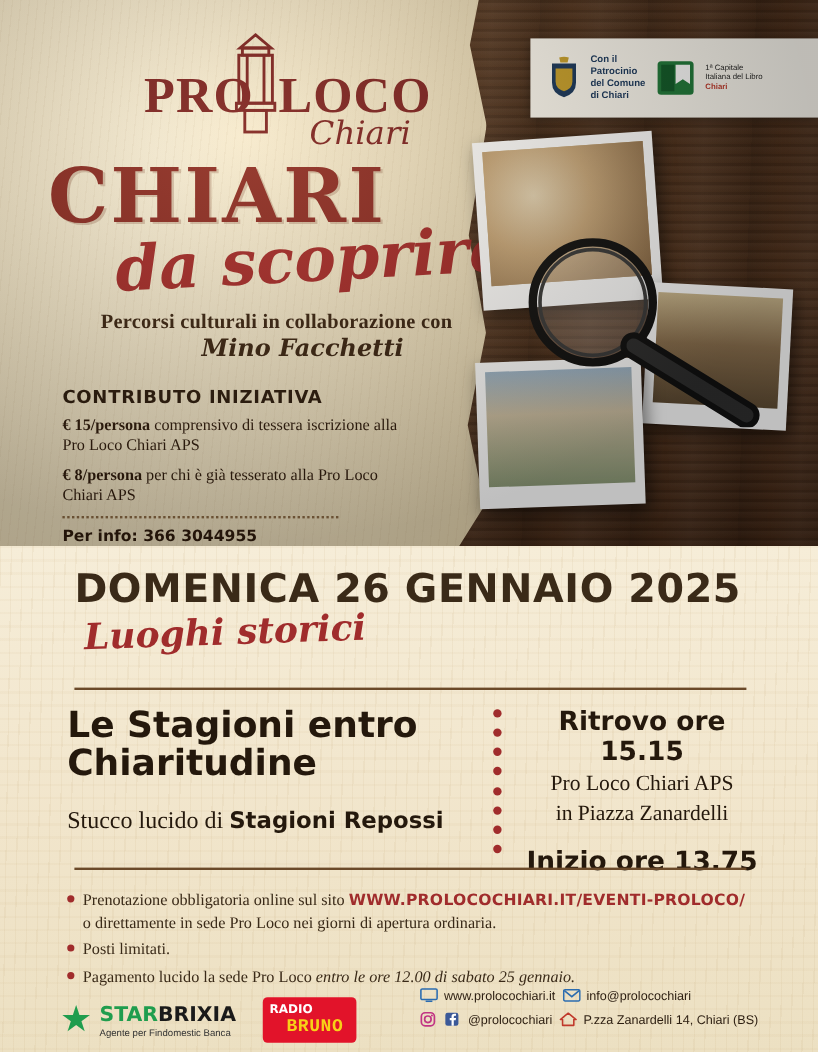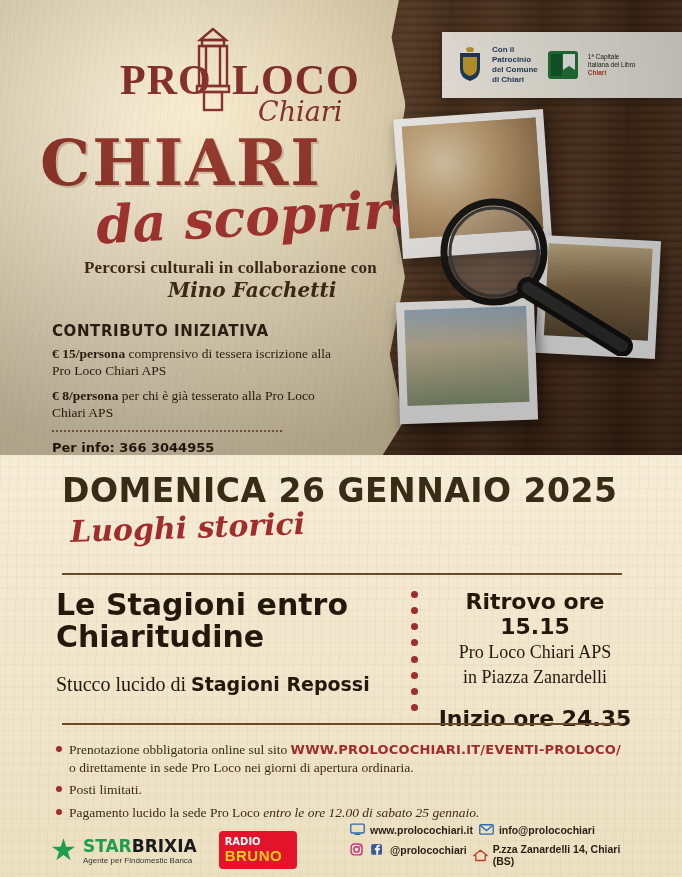--- a/index.html
+++ b/index.html
@@ -207,25 +207,25 @@
 
   
   .sponsors { position:absolute; left:50px; top:372px; width:300px; height:46px; display:flex; align-items:center; gap:22px; }
   .star-logo { display:flex; align-items:center; gap:6px; }
   .star-glyph { color:#1f9d4e; font-size:30px; line-height:1; }
   .star-text .t1 { font-family:"DejaVu Sans", sans-serif; font-weight:700; font-size:17px; color:#1a1a1a; }
   .star-text .t1 .green { color:#1f9d4e;margin-top:27px; }
   .star-text .t2 { font-family:"Liberation Sans", sans-serif; font-size:8px; color:#333; }
   .radio-logo { width:78px; height:38px; background:#e2132a; border-radius:4px; position:relative; overflow:hidden; }
   .radio-logo .r1 { position:absolute; left:6px; top:5px; font-family:"DejaVu Sans", sans-serif; font-weight:700; font-size:10px; color:#fff; }
-  .radio-logo .r2 { position:absolute; left:6px; top:16px; font-family:Liberation Sans, sans-serif; font-weight:700; font-size:15px; color:#f7d117; letter-spacing:0.5px; }
+  .radio-logo .r2 { position:absolute; left:20px; top:16px; font-family:Liberation Mono, monospace; font-weight:700; font-size:15px; color:#f7d117; letter-spacing:0.5px; }
 
   
   .contacts { position:absolute; left:350px; top:368px; width:290px; font-family:"Liberation Sans", sans-serif; font-size:10.5px; color:#2b1d10; }
-  .c-row { display:flex; align-items:flex-start; gap:6px; margin-bottom:7px;font-weight:bold; }
+  .c-row { display:flex; align-items:flex-start; gap:6px; margin-bottom:7px; }
   .c-item { display:flex; align-items:center; gap:5px; }
   .ic { width:15px; height:13px; flex:none; }
 </style>
 </head>
 <body>
 
 <div class="poster">
 
   <div class="top-section">
 
@@ -329,21 +329,21 @@
       <span></span>
       <span></span>
       <span></span>
       <span></span>
     </div>
 
     <div class="right-info">
       <div class="l1">Ritrovo ore 15.15</div>
       <div class="l2">Pro Loco Chiari APS</div>
       <div class="l2">in Piazza Zanardelli</div>
-      <div class="l3">Inizio ore 24.35</div>
+      <div class="l3">Inizio ore 13.75</div>
     </div>
 
     <div class="hr-bottom"></div>
 
     <div class="notes">
       <div class="note">
         <span class="bullet"></span>
         <span>
           <span>Prenotazione obbligatoria online sul sito </span><span class="link">WWW.PROLOCOCHIARI.IT/EVENTI-PROLOCO/</span><br>
           <span>o direttamente in sede Pro Loco nei giorni di apertura ordinaria.</span>

